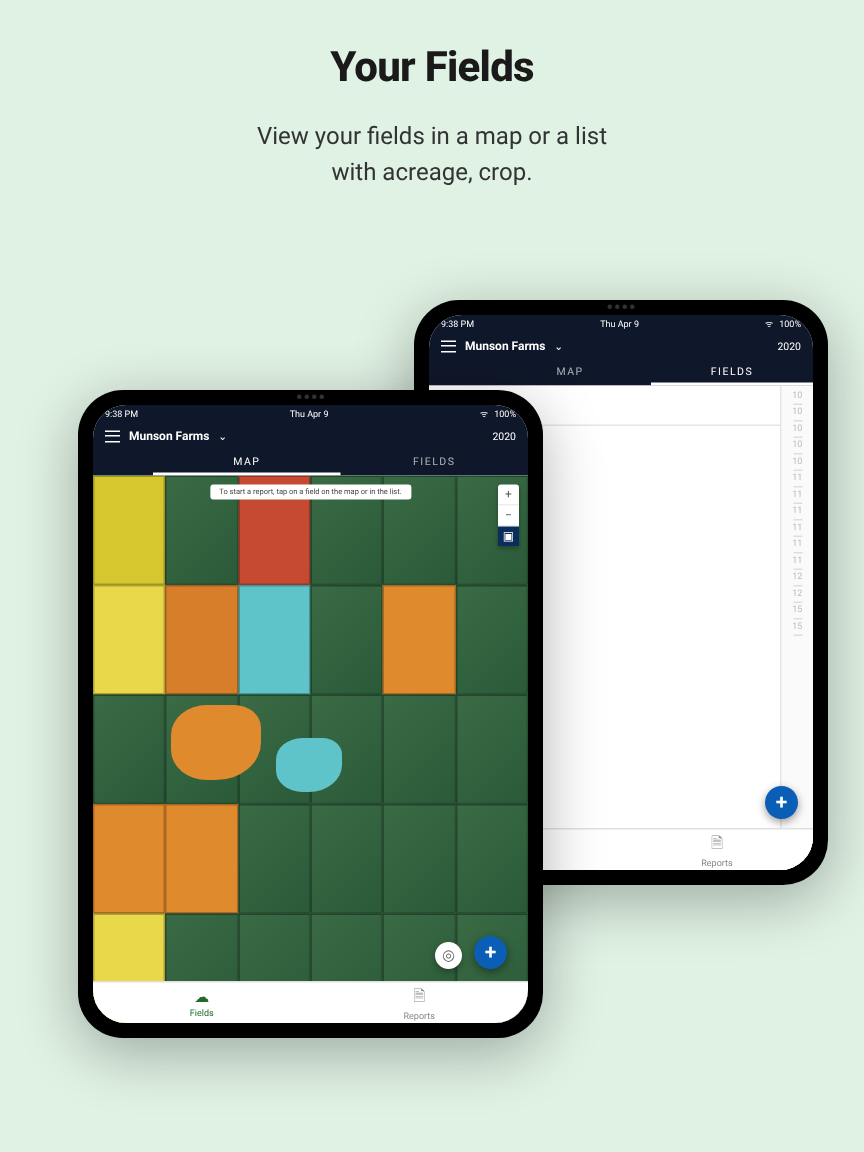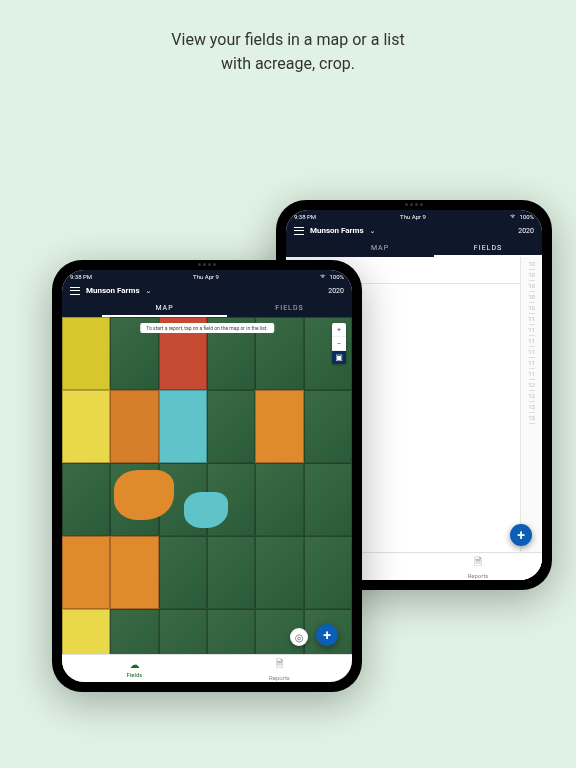--- a/index.html
+++ b/index.html
@@ -1,20 +1,20 @@
 <!DOCTYPE html>
 <html><head>
   <meta charset="utf-8">
   <style>
     * { margin:0; padding:0; box-sizing:border-box; font-family:-apple-system,BlinkMacSystemFont,"Segoe UI",Roboto,sans-serif; }
     body { width:576px; height:768px; background:#e0f2e4; overflow:hidden; position:relative; }
 
     .header { text-align:center; padding-top:28px; }
     .title { font-size:28px; font-weight:800; color:#1a1a1a; letter-spacing:-0.5px; }
-    .subtitle { font-size:16px; color:#333; line-height:1.5; font-weight:400; }
+    .subtitle { font-size:16px; color:#333; margin-top:18px; line-height:1.5; font-weight:400; }
 
     .tablet { position:absolute; background:#000; border-radius:30px; box-shadow:0 10px 40px rgba(0,0,0,0.3); }
     .tablet.back  { top:200px; left:276px; width:276px; height:390px; }
     .tablet.front { top:260px; left:52px;  width:310px; height:432px; }
     .screen { position:absolute; inset:10px; border-radius:22px; background:#fff; overflow:hidden; display:flex; flex-direction:column; }
 
     
     .notch { position:absolute; top:3px; left:50%; transform:translateX(-50%); display:flex; gap:2px; }
     .notch span { width:3px; height:3px; border-radius:50%; background:#333; }
 
@@ -71,20 +71,21 @@
     .mapctrls .dark { background:#0b2d5c; color:#fff; }
     .target { position:absolute; bottom:36px; right:44px; width:18px; height:18px; border-radius:50%; background:#fff; display:flex; align-items:center; justify-content:center; font-size:10px; color:#666; box-shadow:0 2px 4px rgba(0,0,0,.3); }
 
     
     .blob { position:absolute; border-radius:40% 30% 50% 40%; }
   </style>
 </head>
 <body>
 
 <div class="header">
+  <div class="title">Your Fields</div>
   <div class="subtitle">
     <span>View your fields in a map or a list</span><br>
     <span>with acreage, crop.</span>
   </div>
 </div>
 
 <div class="tablet back">
   <div class="notch">
       <span></span>
       <span></span>

